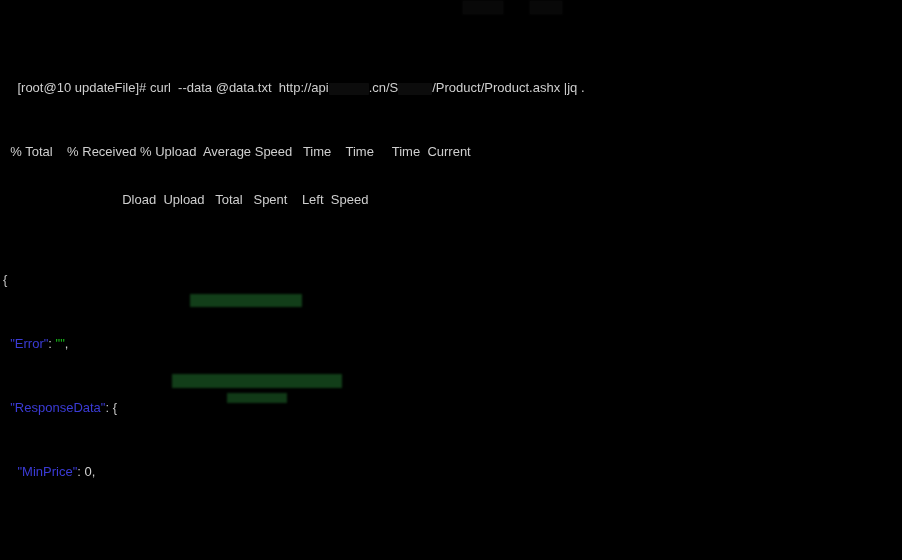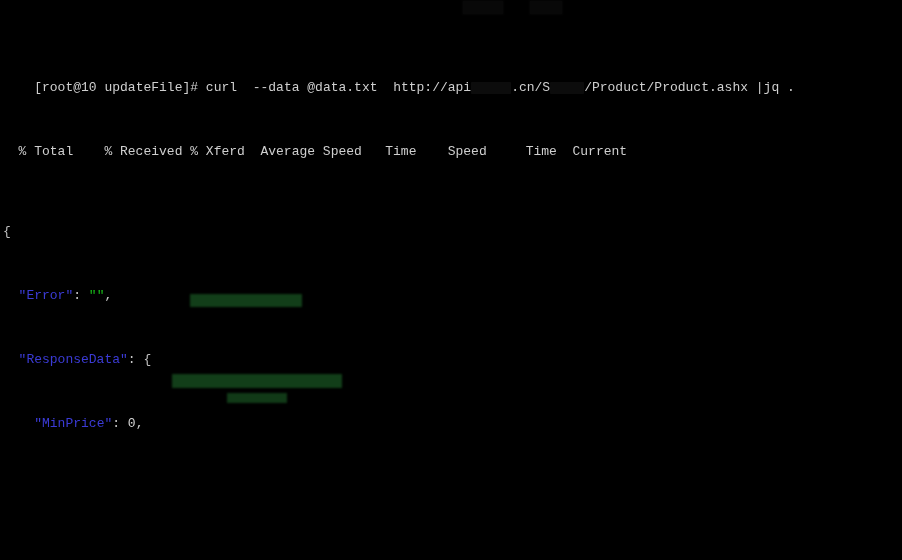--- a/index.html
+++ b/index.html
@@ -12,21 +12,21 @@
     height: 560px;
     overflow: hidden;
     font-family: "DejaVu Sans Mono", "Liberation Mono", monospace;
   }
 
   #terminal {
     position: relative;
     width: 902px;
     height: 560px;
     background: #000000;
-    font-family: Liberation Mono, monospace;
+    font-family: Liberation Sans, sans-serif;
     font-size: 13px;
     line-height: 16px;
     letter-spacing: 0px;
     white-space: pre;
     padding: 0;
     box-sizing: border-box;
   }
 
   .line {
     height: 16px;
@@ -72,21 +72,22 @@
 <body>
 
 <div id="terminal">
 
   
   <div class="line">
     <span class="c-default">[root@10 updateFile]#</span><span class="c-default"> </span><span class="c-default">curl</span><span class="c-default">  </span><span class="c-default">--data @data.txt</span><span class="c-default">  </span><span class="c-default">http://api</span><span class="inline-redact" style="width:40px"></span><span class="c-default">.cn/S</span><span class="inline-redact" style="width:34px"></span><span class="c-default">/Product/Product.ashx</span><span class="c-default"> </span><span class="c-default">|jq .</span>
   </div>
 
   
-  <div class="line c-default">  % Total    % Received % Xferd  Average Speed   Time    Speed     Time  Current</div>
+  <div class="line c-default">  % Total    % Received % Upload  Average Speed   Time    Time     Time  Current</div>
+  <div class="line c-default">                                 Dload  Upload   Total   Spent    Left  Speed</div>
 
   
   <div class="line"><span class="c-brace">{</span></div>
 
   <div class="line"><span class="c-punct">  </span><span class="c-key">"Error"</span><span class="c-punct">: </span><span class="c-str">""</span><span class="c-punct">,</span></div>
 
   <div class="line"><span class="c-punct">  </span><span class="c-key">"ResponseData"</span><span class="c-punct">: </span><span class="c-brace">{</span></div>
 
   <div class="line"><span class="c-punct">    </span><span class="c-key">"MinPrice"</span><span class="c-punct">: </span><span class="c-num">0</span><span class="c-punct">,</span></div>
 

